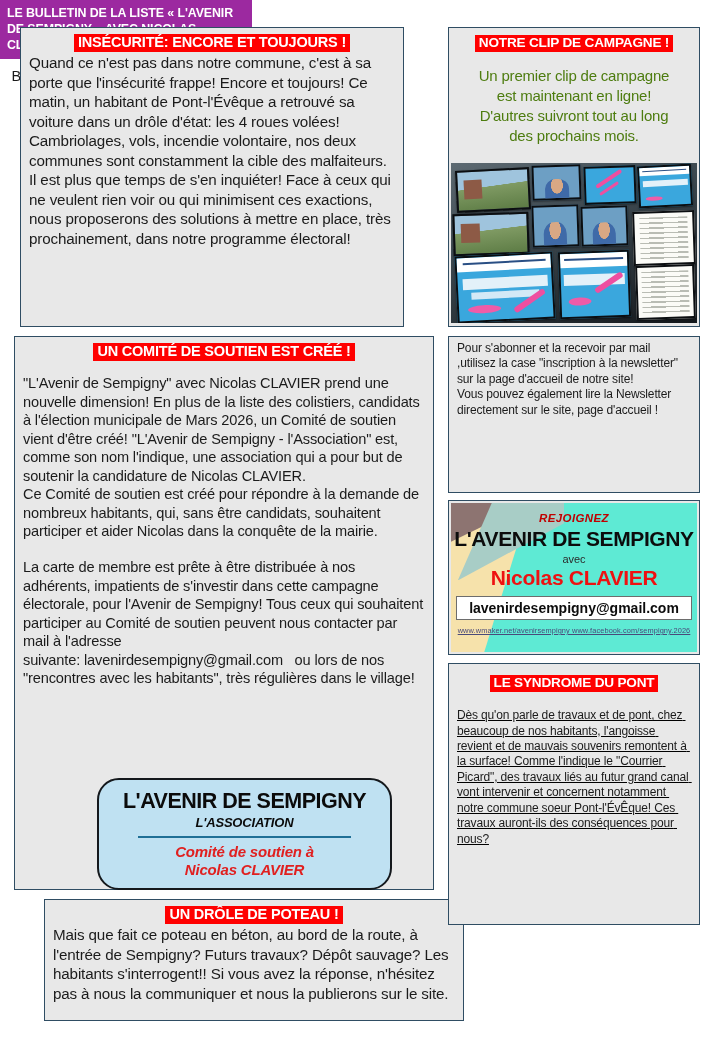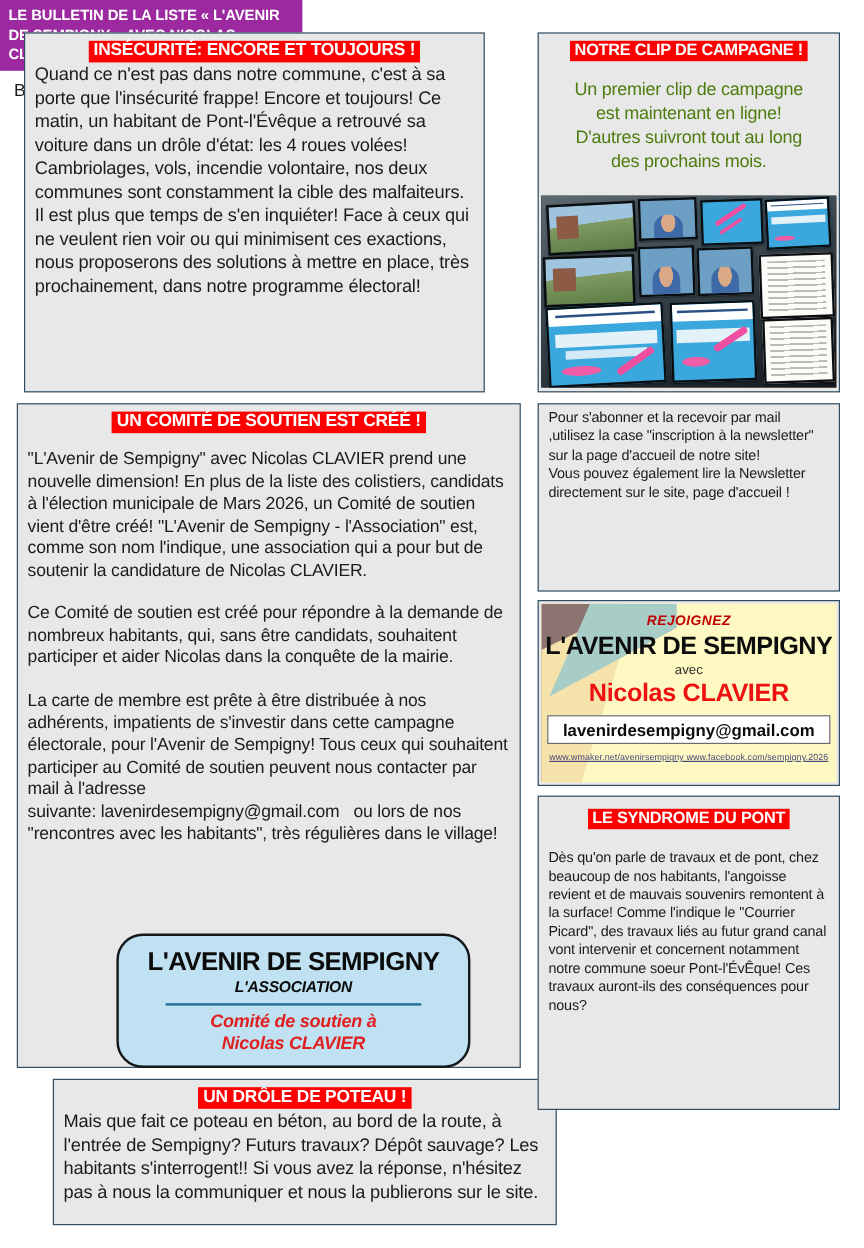--- a/index.html
+++ b/index.html
@@ -70,21 +70,21 @@
   }
 
   
   #box-insecurite { left: 20px;  top: 27px;  width: 384px; height: 300px; }
   #box-comite     { left: 14px;  top: 336px; width: 420px; height: 554px; }
   #box-poteau     { left: 20px;  top: 899px; width: 420px; height: 122px; margin-left: 24px; }
 
   #box-clip       { left: 448px; top: 27px;  width: 252px; height: 300px; }
   #box-newsletter { left: 448px; top: 336px; width: 252px; height: 157px; }
   #box-banner     { left: 448px; top: 500px; width: 252px; height: 155px; }
-  #box-pont       { left: 448px; top: 663px; width: 252px; height: 262px; }
+  #box-pont       { left: 448px; top: 663px; width: 252px; height: 262px; text-decoration: underline; }
   #box-footer     { left: 448px; top: 933px; width: 252px; height: 88px;
                     background: #ffffff; border: none; }
 
   
   .collage {
     position: absolute;
     left: 2px; right: 2px;
     top: 135px; bottom: 3px;
     background: #111418;
     overflow: hidden;
@@ -141,21 +141,21 @@
   .scr.doc { background: #fbfbf7; }
   .scr.doc::before {
     content: ""; position: absolute; left: 8%; top: 8%; right: 8%; bottom: 8%;
     background: repeating-linear-gradient(
       to bottom, #b9bcb4 0 1.5px, #fbfbf7 1.5px 5px);
   }
 
   
   .banner-art {
     position: absolute; inset: 2px;
-    background: #fef9c3; overflow: hidden;
+    background: #5eead4; overflow: hidden;
   }
   .banner-art .corner-mauve {
     position: absolute; left: 0; top: 0; width: 46%; height: 100%;
     background: #8d7471;
     clip-path: polygon(0 0, 58% 0, 0 100%);
   }
   .banner-art .corner-cream {
     position: absolute; left: 0; top: 0; width: 52%; height: 100%;
     background: #f6e2ab;
     clip-path: polygon(0 26%, 62% 0, 26% 100%, 0 100%);
@@ -251,21 +251,21 @@
     </div>
     <div class="body-text">Quand ce n'est pas dans notre commune, c'est à sa porte que l'insécurité frappe! Encore et toujours! Ce matin, un habitant de Pont-l'Évêque a retrouvé sa voiture dans un drôle d'état: les 4 roues volées!</div>
     <div class="body-text">Cambriolages, vols, incendie volontaire, nos deux communes sont constamment la cible des malfaiteurs. Il est plus que temps de s'en inquiéter! Face à ceux qui ne veulent rien voir ou qui minimisent ces exactions, nous proposerons des solutions à mettre en place, très prochainement, dans notre programme électoral!</div>
   </div>
 
   <div class="box tight" id="box-comite">
     <div class="redhead">
       <span>UN COMITÉ DE SOUTIEN EST CRÉÉ !</span>
     </div>
     <div class="body-text sm" style="margin-top:13px;">"L'Avenir de Sempigny" avec Nicolas CLAVIER prend une nouvelle dimension! En plus de la liste des colistiers, candidats à l'élection municipale de Mars 2026, un Comité de soutien vient d'être créé! "L'Avenir de Sempigny - l'Association" est, comme son nom l'indique, une association qui a pour but de soutenir la candidature de Nicolas CLAVIER.</div>
-    <div class="body-text sm" style="margin-top:17px;">Ce Comité de soutien est créé pour répondre à la demande de nombreux habitants, qui, sans être candidats, souhaitent participer et aider Nicolas dans la conquête de la mairie.</div>
+    <div class="body-text sm" style="">Ce Comité de soutien est créé pour répondre à la demande de nombreux habitants, qui, sans être candidats, souhaitent participer et aider Nicolas dans la conquête de la mairie.</div>
     <div class="body-text sm" style="margin-top:17px;">La carte de membre est prête à être distribuée à nos adhérents, impatients de s'investir dans cette campagne électorale, pour l'Avenir de Sempigny! Tous ceux qui souhaitent participer au Comité de soutien peuvent nous contacter par mail à l'adresse
 suivante: lavenirdesempigny@gmail.com   ou lors de nos "rencontres avec les habitants", très régulières dans le village!</div>
   </div>
 
   <div id="assoc-card">
     <div class="ac-title">L'AVENIR DE SEMPIGNY</div>
     <div class="ac-sub">L'ASSOCIATION</div>
     <div class="ac-rule"></div>
     <div class="ac-red">Comité de soutien à
 Nicolas CLAVIER</div>

